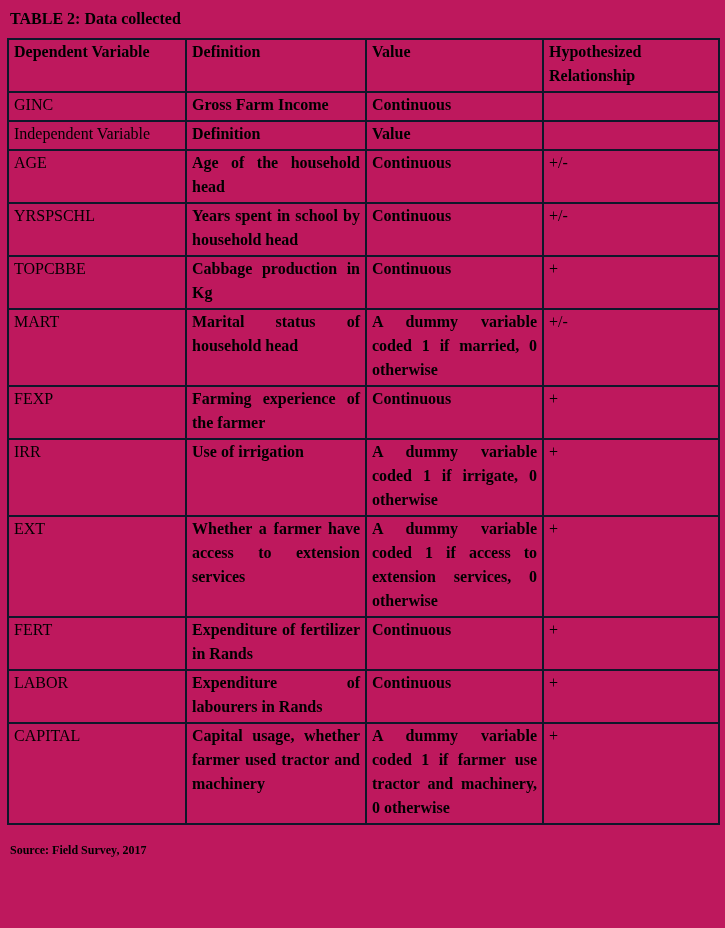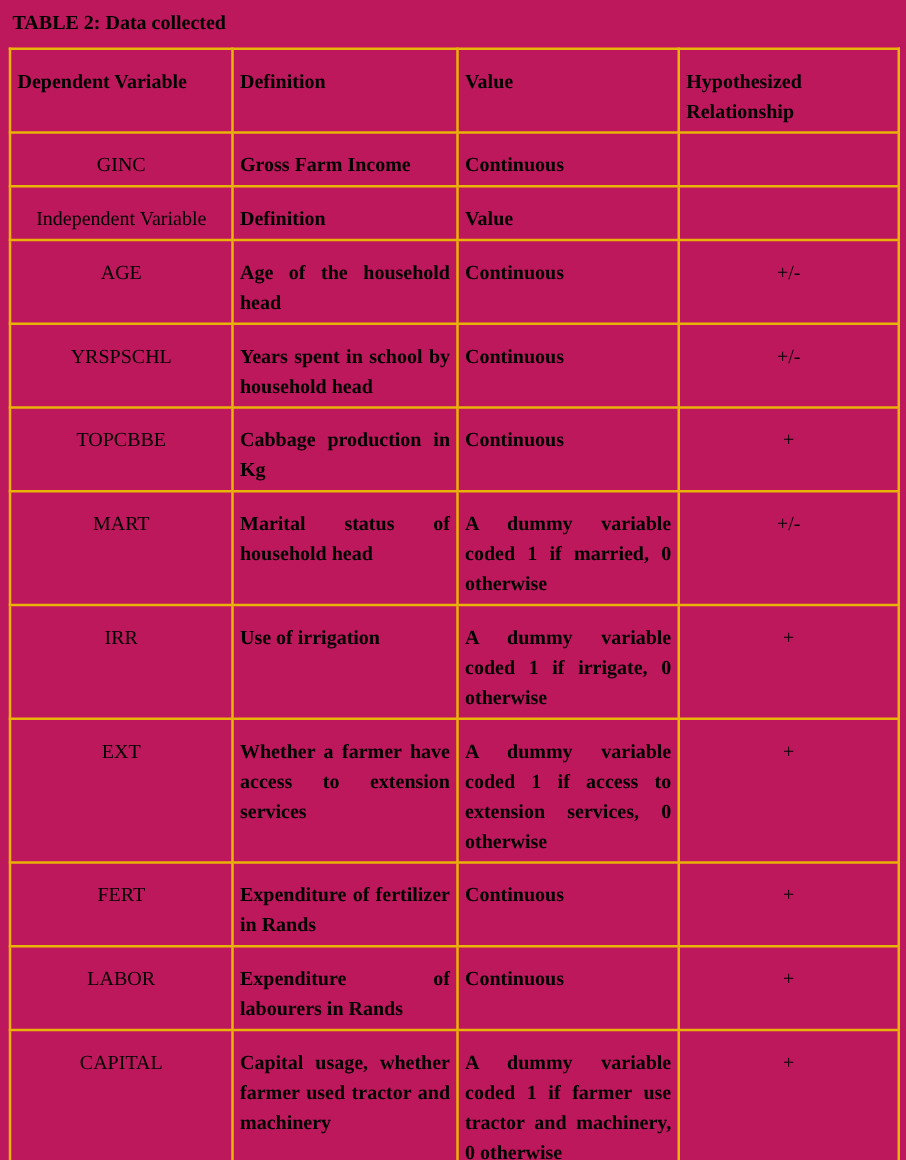--- a/index.html
+++ b/index.html
@@ -30,38 +30,38 @@
     border-collapse: collapse;
     table-layout: fixed;
     width: 711px;
   }
   table.data-table col.c1 { width: 178px; }
   table.data-table col.c2 { width: 180px; }
   table.data-table col.c3 { width: 177px; }
   table.data-table col.c4 { width: 176px; }
   table.data-table th,
   table.data-table td {
-    border: 2px solid #eab308;
+    border: 2px solid #0f172a;
     vertical-align: top;
-    padding: 14px 5px 3px 5px;
+    padding: 0 5px 3px 5px;
     line-height: 24px;
     font-size: 16px;
     overflow: hidden;
   }
   table.data-table th {
     text-align: left;
     font-weight: bold;
     height: 46px;
   }
   td.col-def, td.col-val {
     text-align: justify;
     font-weight: bold;
   }
   td.col-var, td.col-rel {
-    text-align: center;
+    text-align: left;
   }
   .source-line {
     font-weight: bold;
     font-size: 12px;
     margin: 14px 0 0 3px;
     line-height: 22px;
   }
 </style>
 </head>
 <body>
@@ -116,20 +116,26 @@
           <td class="col-val">Continuous</td>
           <td class="col-rel">+</td>
         </tr>
         <tr>
           <td class="col-var">MART</td>
           <td class="col-def">Marital status of household head</td>
           <td class="col-val">A dummy variable coded 1 if married, 0 otherwise</td>
           <td class="col-rel">+/-</td>
         </tr>
         <tr>
+          <td class="col-var">FEXP</td>
+          <td class="col-def">Farming experience of the farmer</td>
+          <td class="col-val">Continuous</td>
+          <td class="col-rel">+</td>
+        </tr>
+        <tr>
           <td class="col-var">IRR</td>
           <td class="col-def">Use of irrigation</td>
           <td class="col-val">A dummy variable coded 1 if irrigate, 0 otherwise</td>
           <td class="col-rel">+</td>
         </tr>
         <tr>
           <td class="col-var">EXT</td>
           <td class="col-def">Whether a farmer have access to extension services</td>
           <td class="col-val">A dummy variable coded 1 if access to extension services, 0 otherwise</td>
           <td class="col-rel">+</td>

